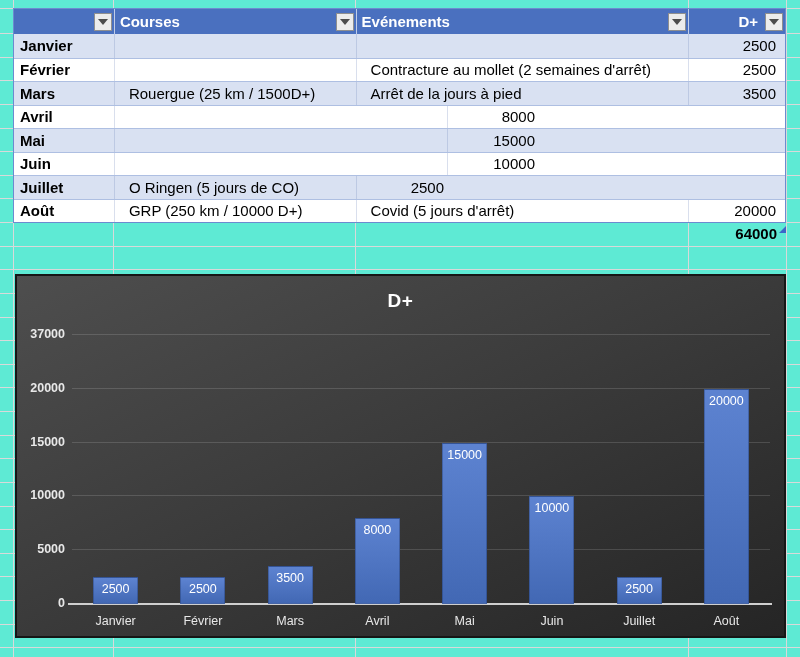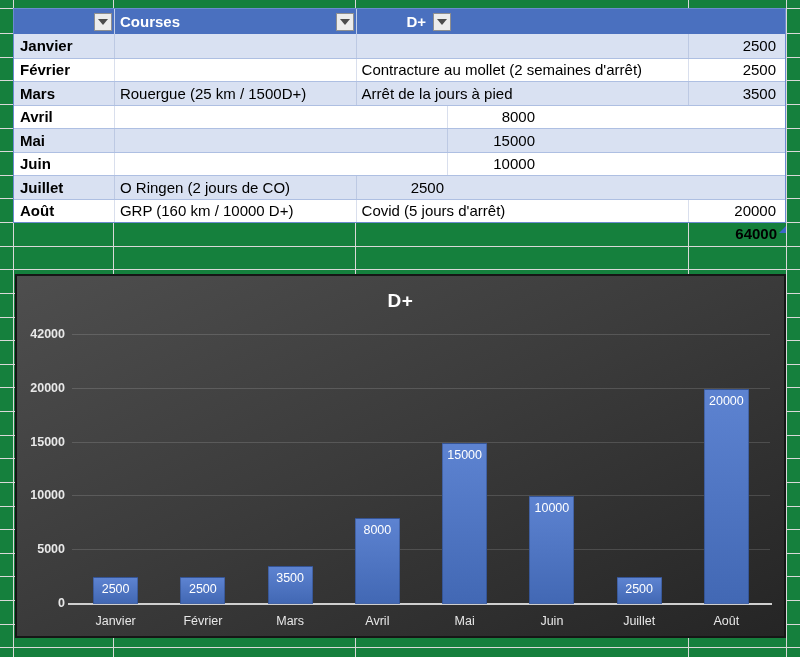--- a/index.html
+++ b/index.html
@@ -1,38 +1,38 @@
 <!DOCTYPE html>
 <html><head>
 <meta charset="utf-8">
 <style>
   html,body{margin:0;padding:0;}
   body{width:800px;height:657px;overflow:hidden;background:#fff;
        font-family:"Liberation Sans","DejaVu Sans",sans-serif;}
-  #sheet{position:relative;width:800px;height:657px;background:#15803d;}
+  #sheet{position:relative;width:800px;height:657px;background:#5eead4;}
 
   
   .gl{position:absolute;background:#d9d9d9;}
   .gl-v{width:1px;top:0;height:657px;}
   .gl-h{height:1px;left:0;width:800px;}
 
   
   #xl-table{position:absolute;left:13px;top:8px;width:773px;
             border:1px solid #6c8bd0;box-sizing:border-box;z-index:2;background:#fff;}
   .trow{display:flex;width:100%;box-sizing:border-box;}
   .thead{height:25px;background:#4a70bf;}
   .tdata{height:23.5px;border-top:1px solid #aebfe2;}
   .tcell{box-sizing:border-box;display:flex;align-items:center;overflow:hidden;
          white-space:nowrap;font-size:15px;color:#000;position:relative;}
   .c0{width:100px;} .c1{width:242px;} .c2{width:333px;} .c3{width:97px;}
   .tdata .tcell + .tcell{border-left:1px solid rgba(120,140,190,0.28);}
   .thead .tcell{color:#fff;font-weight:bold;}
   .thead .tcell + .tcell{border-left:1px solid rgba(255,255,255,0.65);}
   .cell-month{font-weight:bold;padding-left:6px;}
-  .cell-text{padding-left:5px;text-align:center;}
+  .cell-text{padding-left:14px;text-align:center;}
   .cell-num{justify-content:flex-end;padding-right:9px;}
   .hd-label{padding-left:5px;}
   .hd-num{justify-content:flex-end;padding-right:27px;font-weight:bold;}
   .filter-btn{position:absolute;right:2px;top:50%;transform:translateY(-50%);
               width:18px;height:18px;background:#ececec;border:1px solid #8f8f8f;
               box-sizing:border-box;display:flex;align-items:center;justify-content:center;}
   .filter-tri{width:0;height:0;border-left:5px solid transparent;
               border-right:5px solid transparent;border-top:6px solid #4c4c4c;}
 
   
@@ -109,20 +109,26 @@
         <span class="filter-btn">
             <span class="filter-tri"></span>
           </span>
       </div>
       <div class="tcell c1 hd-label">
         <span>Courses</span>
         <span class="filter-btn">
             <span class="filter-tri"></span>
           </span>
       </div>
+      <div class="tcell c2 hd-label">
+        <span>Evénements</span>
+        <span class="filter-btn">
+            <span class="filter-tri"></span>
+          </span>
+      </div>
       <div class="tcell c3 hd-num">
         <span>D+</span>
         <span class="filter-btn">
             <span class="filter-tri"></span>
           </span>
       </div>
     </div>
     <div id="table-body">
         <div class="trow tdata" style="background: rgb(217, 225, 242); border-top: none;">
           <div class="tcell c0 cell-month">Janvier</div>
@@ -152,26 +158,26 @@
           <div class="tcell c2 cell-text"></div>
           <div class="tcell c3 cell-num">15000</div>
         </div>
         <div class="trow tdata" style="background: rgb(255, 255, 255);">
           <div class="tcell c0 cell-month">Juin</div>
           <div class="tcell c2 cell-text"></div>
           <div class="tcell c3 cell-num">10000</div>
         </div>
         <div class="trow tdata" style="background: rgb(217, 225, 242);">
           <div class="tcell c0 cell-month">Juillet</div>
-          <div class="tcell c1 cell-text">O Ringen (2 jours de CO)</div>
+          <div class="tcell c1 cell-text">O Ringen (5 jours de CO)</div>
           <div class="tcell c3 cell-num">2500</div>
         </div>
         <div class="trow tdata" style="background: rgb(255, 255, 255);">
           <div class="tcell c0 cell-month">Août</div>
-          <div class="tcell c1 cell-text">GRP (160 km / 10000 D+)</div>
+          <div class="tcell c1 cell-text">GRP (250 km / 10000 D+)</div>
           <div class="tcell c2 cell-text">Covid (5 jours d'arrêt)</div>
           <div class="tcell c3 cell-num">20000</div>
         </div>
       </div>
   </div>
 
   <div id="total-row">
     <div class="tcell c0"></div>
     <div class="tcell c1"></div>
     <div class="tcell c2"></div>
@@ -186,21 +192,21 @@
         <div class="ylab" style="left: 0px; top: 320px;">0</div>
         <div class="cgrid" style="left: 55px; width: 698px; top: 273.2px;"></div>
         <div class="ylab" style="left: 0px; top: 266.2px;">5000</div>
         <div class="cgrid" style="left: 55px; width: 698px; top: 219.4px;"></div>
         <div class="ylab" style="left: 0px; top: 212.4px;">10000</div>
         <div class="cgrid" style="left: 55px; width: 698px; top: 165.6px;"></div>
         <div class="ylab" style="left: 0px; top: 158.6px;">15000</div>
         <div class="cgrid" style="left: 55px; width: 698px; top: 111.8px;"></div>
         <div class="ylab" style="left: 0px; top: 104.8px;">20000</div>
         <div class="cgrid" style="left: 55px; width: 698px; top: 58px;"></div>
-        <div class="ylab" style="left: 0px; top: 51px;">42000</div>
+        <div class="ylab" style="left: 0px; top: 51px;">37000</div>
         <div id="axis-line" style="left: 51px; width: 704px; top: 327px;"></div>
         <div class="bar" style="left: 76.125px; top: 301.1px; width: 45px; height: 26.9px; background: linear-gradient(rgb(93, 131, 209) 0%, rgb(66, 104, 180) 100%);">
           <div class="bar-label">2500</div>
         </div>
         <div class="xlab" style="left: 55px; width: 87.25px; top: 338px;">Janvier</div>
         <div class="bar" style="left: 163.375px; top: 301.1px; width: 45px; height: 26.9px; background: linear-gradient(rgb(93, 131, 209) 0%, rgb(66, 104, 180) 100%);">
           <div class="bar-label">2500</div>
         </div>
         <div class="xlab" style="left: 142.25px; width: 87.25px; top: 338px;">Février</div>
         <div class="bar" style="left: 250.625px; top: 290.34px; width: 45px; height: 37.66px; background: linear-gradient(rgb(93, 131, 209) 0%, rgb(66, 104, 180) 100%);">

